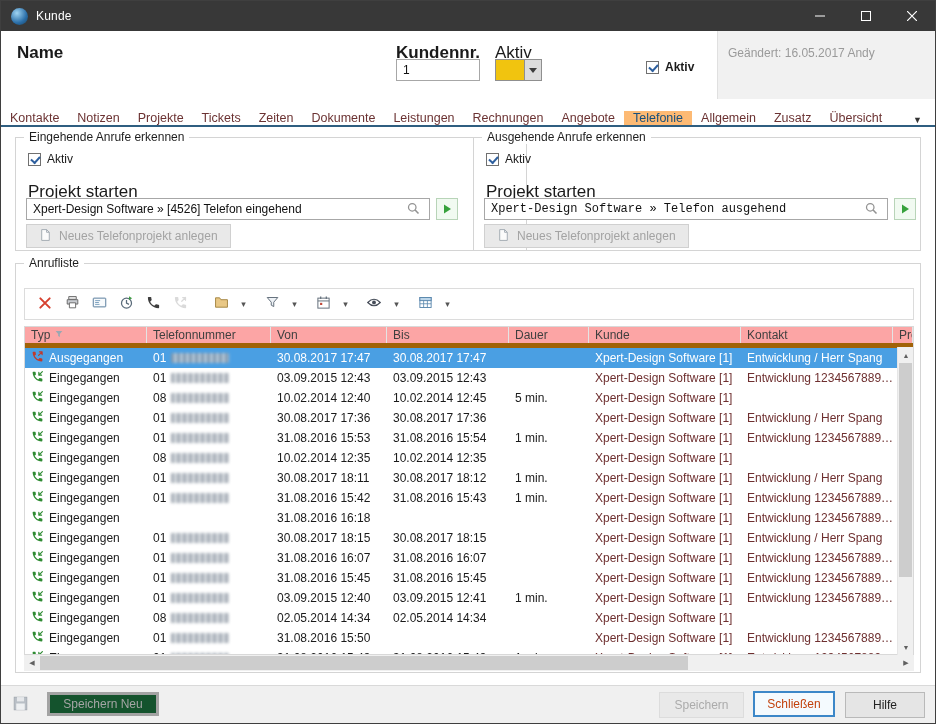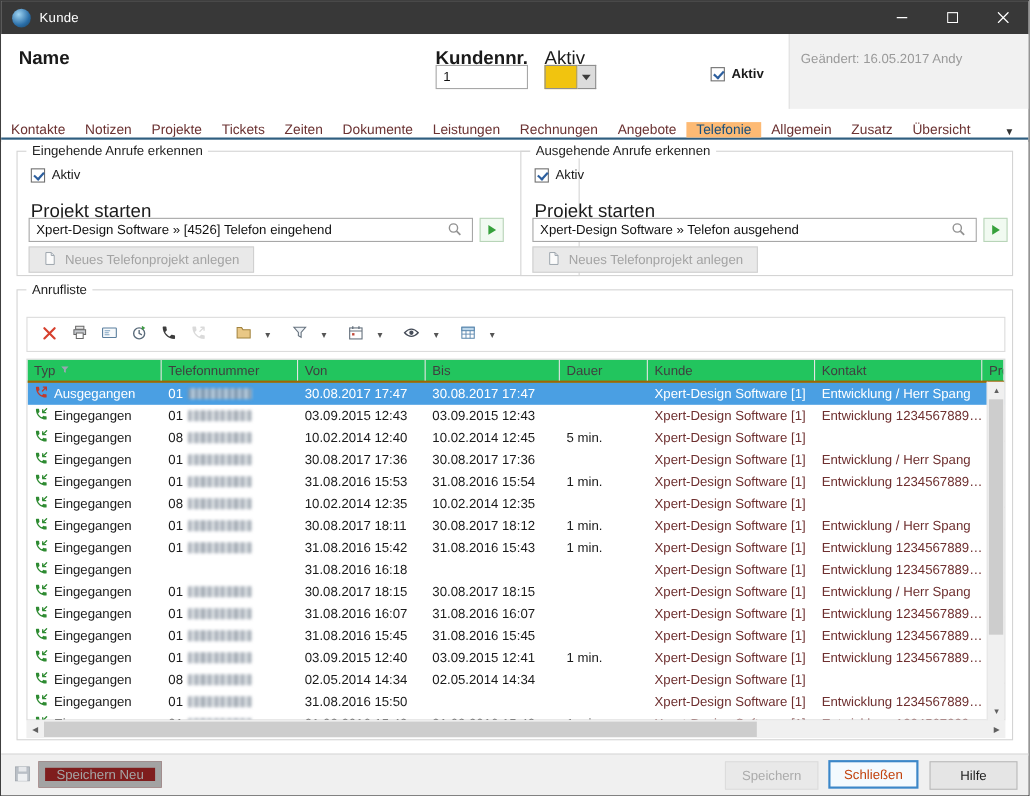--- a/index.html
+++ b/index.html
@@ -46,21 +46,21 @@
 
   
   .toolbar{position:absolute;left:8px;top:24px;width:890px;height:32px;border:1px solid #dcdcdc;background:#fff;display:flex;align-items:center;padding:0 8px}
   .tbtn{width:24px;height:24px;display:flex;align-items:center;justify-content:center;margin-right:3px}
   .tbtn.disabled{opacity:.55}
   .tbtn.gap{margin-left:14px}
   .tdrop{width:15px;height:24px;display:flex;align-items:center;justify-content:center;color:#555;font-size:9px;margin-right:9px}
 
   
   .table{position:absolute;left:8px;top:62px;width:890px;height:329px;border:1px solid #d9d9d9;background:#fff;overflow:hidden}
-  .thead{display:flex;height:21px;border-bottom:2px solid #a16207;background:#22c55e}
+  .thead{display:flex;height:21px;border-bottom:5px solid #a16207;background:#fca5a5}
   .th{display:flex;align-items:center;gap:4px;padding:0 6px;border-right:1px solid #e4e4e4;color:#3f3f3f;overflow:hidden;white-space:nowrap;flex:none}
   .tbody{position:relative;height:308px;overflow:hidden}
   .trow{display:flex;height:20px;align-items:center}
   .trow.selected{background:#4a9fe3;color:#fff}
   .td{padding:0 6px;overflow:hidden;white-space:nowrap;height:20px;display:flex;align-items:center;gap:5px;flex:none}
   .link{color:#6e2f2f}
   .trow.selected .link{color:#fff}
   .c-typ{width:122px}.c-tel{width:124px}.c-von{width:116px}.c-bis{width:122px}.c-dauer{width:80px}.c-kunde{width:152px}.c-kontakt{width:152px}.c-proj{flex:1 1 auto;width:auto}
   .tel-blur{display:inline-block;width:58px;height:10px;border-radius:1px;background:repeating-linear-gradient(90deg,#8f98a3 0 3px,#ccd2d8 3px 6px);filter:blur(1.5px);opacity:.8}
 
@@ -70,21 +70,21 @@
   .sarrow{flex:none;width:16px;height:16px;display:flex;align-items:center;justify-content:center;color:#606060;font-size:7px}
   .vtrack{flex:1;position:relative}
   .vthumb{position:absolute;top:0;left:1px;right:1px;height:214px;background:#cdcdcd}
   .htrack{flex:1;position:relative}
   .hthumb{position:absolute;left:0;top:1px;bottom:1px;width:648px;background:#cdcdcd}
 
   
   .footer{position:absolute;bottom:0;left:0;width:100%;height:38px;background:#f0f0f0;border-top:1px solid #d9d9d9}
   .save-icon-btn{position:absolute;left:8px;top:8px;width:22px;height:22px;display:flex;align-items:center;justify-content:center;opacity:.55}
   .btn{position:absolute;height:26px;display:flex;align-items:center;justify-content:center;font-size:12px;white-space:nowrap;cursor:default}
-  .btn-save-new{left:34px;top:6px;width:112px;height:24px;background:#7f1d1d;border:6px solid #a3a3a3;color:#a5a5a5}
+  .btn-save-new{left:46px;top:6px;width:112px;height:24px;background:#14532d;border:3px solid #a3a3a3;color:#a5a5a5}
   .btn-save{right:191px;top:6px;width:85px;background:#e9e9e9;border:1px solid #dcdcdc;color:#ababab}
   .btn-close{right:100px;top:5px;width:82px;background:#f4fafe;border:2px solid #3c87c8;color:#c2410c}
   .btn-help{right:10px;top:6px;width:80px;background:#e5e5e5;border:1px solid #b9b9b9;color:#222}
 </style>
 <title>Kunde</title></head>
 <body>
 
 <div class="window">
 
   <div class="titlebar">
@@ -176,21 +176,21 @@
       </div>
     </div>
 
     <div class="groupbox" style="left:472px;top:8px;width:448px;height:114px">
       <span class="legend">Ausgehende Anrufe erkennen</span>
       <div class="gb-aktiv">
         <span class="checkbox checked"></span>
         <span>Aktiv</span>
       </div>
       <span class="lbl" style="left:12px;top:44px">Projekt starten</span>
-      <input class="tinput" style="left: 10px; top: 60px; width: 404px; padding-right: 26px;" value="Xpert-Design Software » Telefon ausgehend">
+      <input class="tinput" style="left: 10px; top: 60px; width: 404px; padding-right: 26px; font-family: Liberation Mono, monospace;" value="Xpert-Design Software » Telefon ausgehend">
       <span class="mag" style="left:390px;top:63px"><svg width="15" height="15" viewBox="0 0 24 24">
             <circle cx="10" cy="10" r="6" fill="none" stroke="#777" stroke-width="2"></circle>
             <path d="M14.5 14.5 L20 20" stroke="#777" stroke-width="2.5"></path>
           </svg></span>
       <div class="play-btn" style="left:420px;top:60px">
           <svg width="12" height="12" viewBox="0 0 24 24">
             <path d="M6 3 L20 12 L6 21z" fill="#37a13c"></path>
           </svg>
         </div>
       <div class="new-btn" style="left:10px;top:86px">

